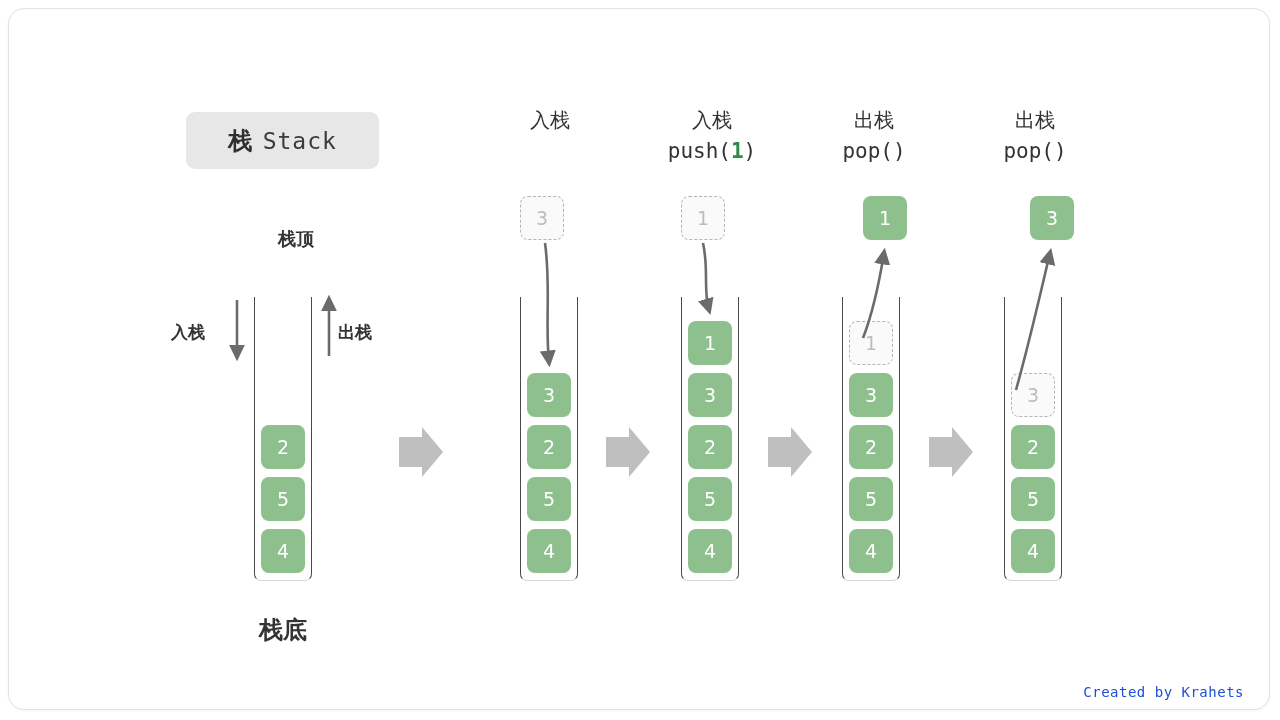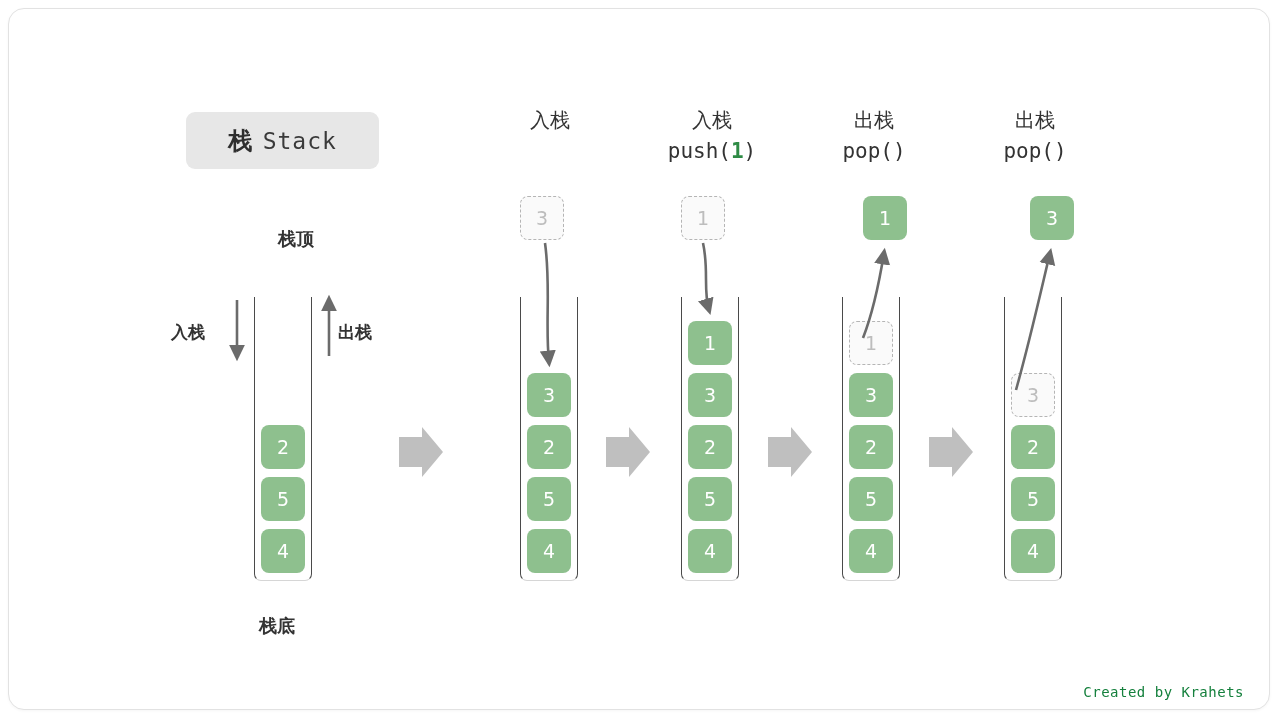--- a/index.html
+++ b/index.html
@@ -136,37 +136,37 @@
     pointer-events: none;
   }
 
   
   .footer {
     position: absolute;
     right: 36px;
     bottom: 20px;
     font-family: "DejaVu Sans Mono", monospace;
     font-size: 14px;
-    color: #15803d;
+    color: #1d4ed8;
     letter-spacing: 0.5px;
   }
 </style>
 </head>
 <body>
 
 <div id="page">
   <div class="card-frame"></div>
 
   <div class="title-badge">
     <span class="t-cn">栈</span>
     <span class="t-en">Stack</span>
   </div>
 
   <div class="cn-label" style="left:259px; top:227px; font-size:18px;margin-left:19px;">栈顶</div>
-  <div class="cn-label" style="left:259px; top:614px; font-size:18px;">栈底</div>
+  <div class="cn-label" style="left:259px; top:614px; font-size:24px;">栈底</div>
   <div class="cn-label" style="left:171px; top:321px;">入栈</div>
   <div class="cn-label" style="left:338px; top:321px;">出栈</div>
 
   <div class="stack-col">
     <div class="stack-tube" style="left:254px; top:297px; height:284px;"></div>
     <div class="cell solid" style="left:261px; top:425px;">2</div>
     <div class="cell solid" style="left:261px; top:477px;">5</div>
     <div class="cell solid" style="left:261px; top:529px;">4</div>
   </div>
 

